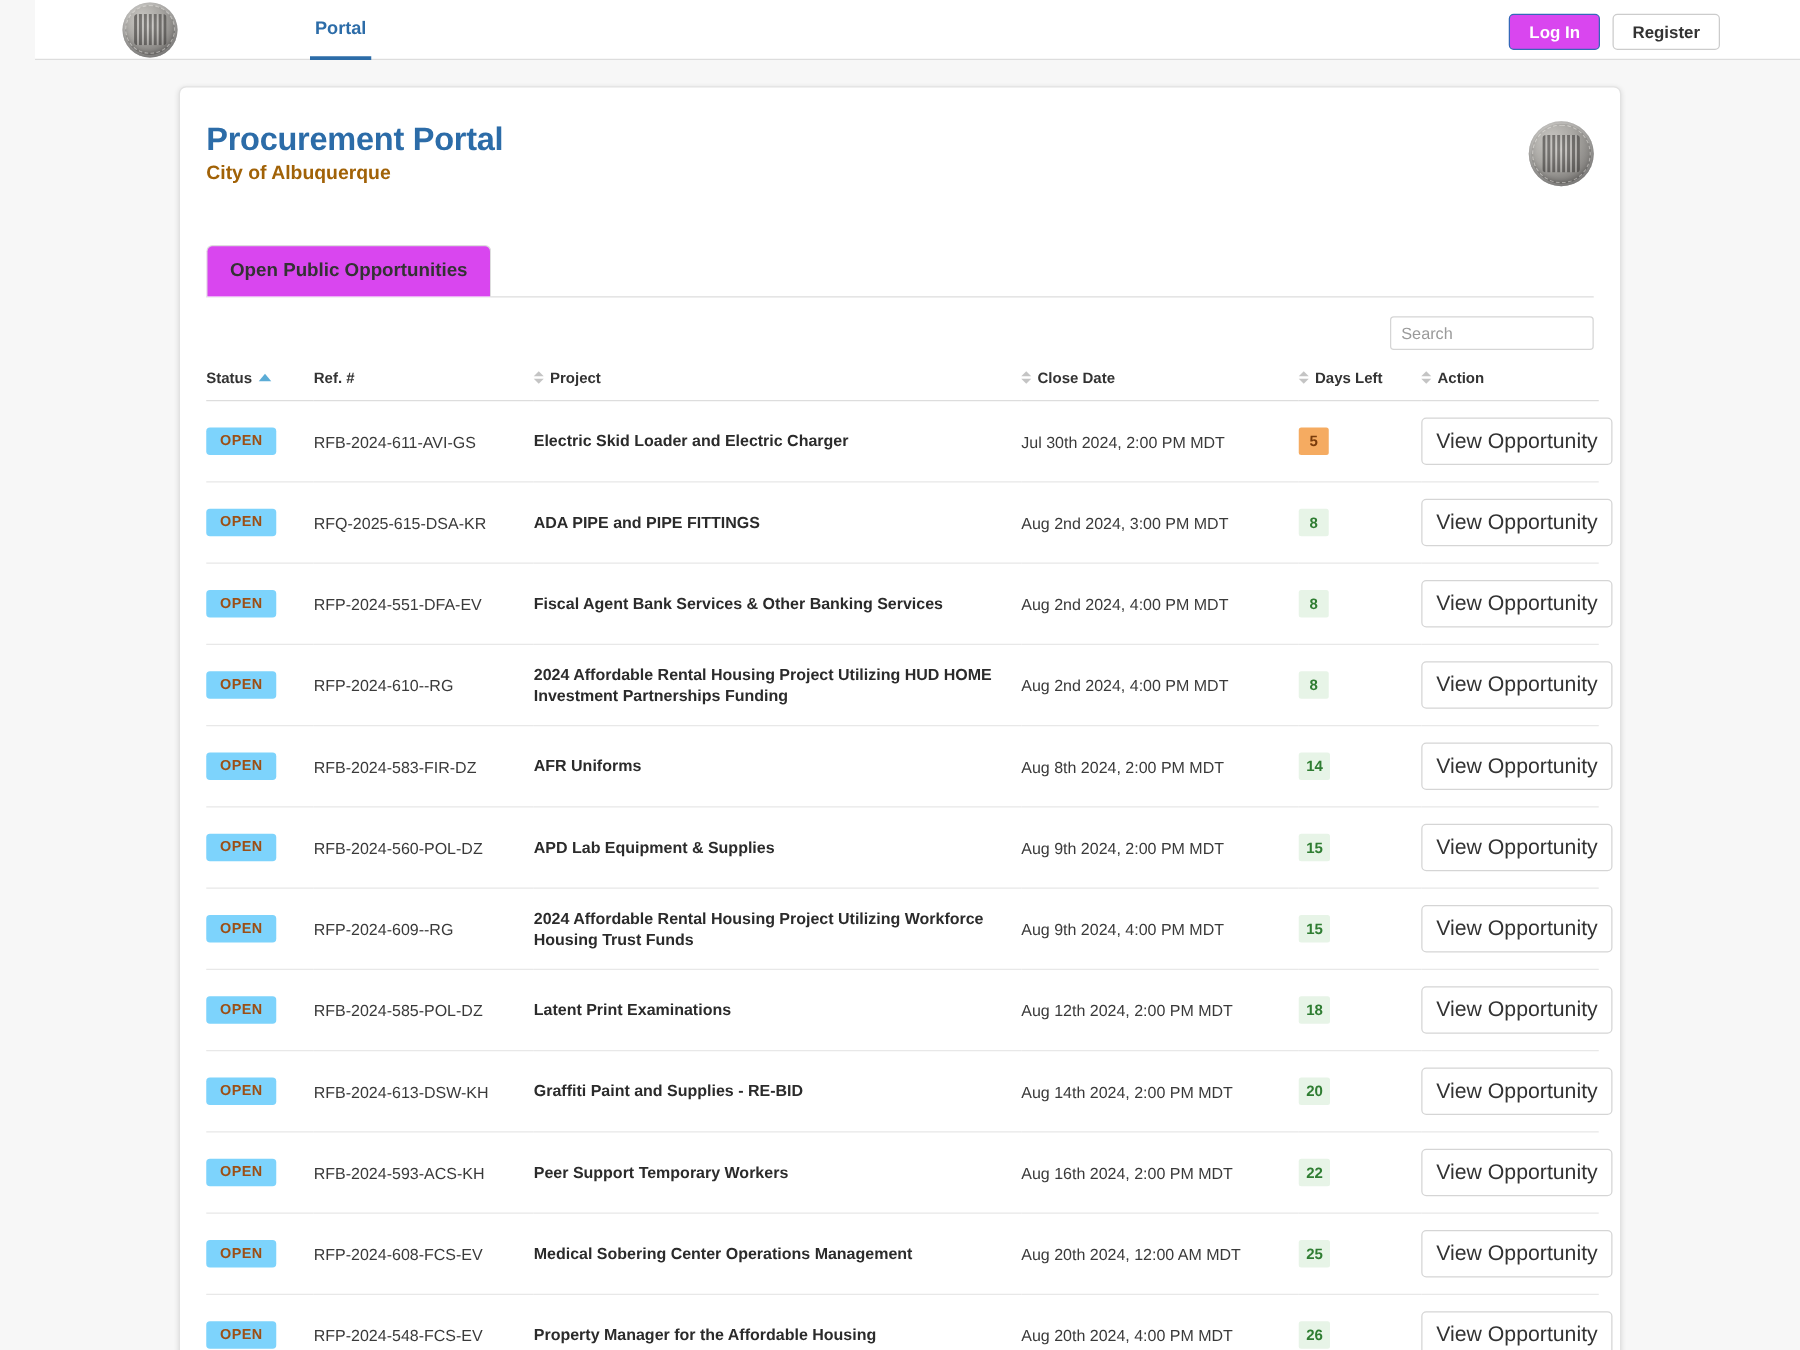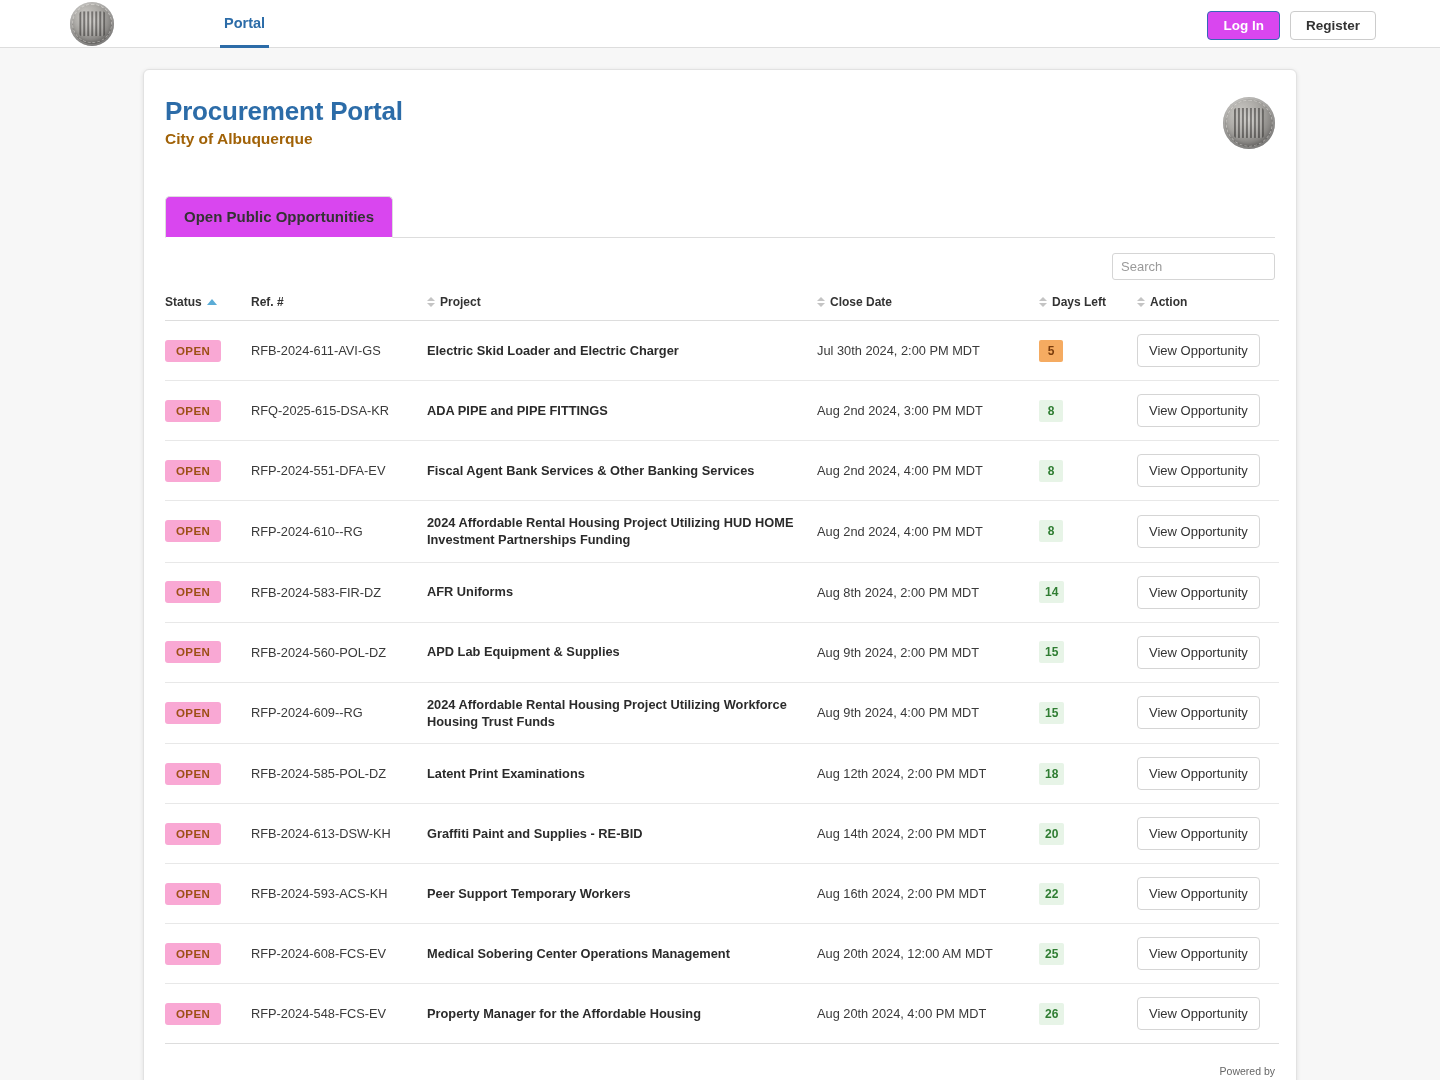--- a/index.html
+++ b/index.html
@@ -15,20 +15,21 @@
 
   
   .topnav {
     position: relative;
     height: 48px;
     background: #ffffff;
     border-bottom: 1px solid #dddddd;
     display: flex;
     align-items: center;
     padding: 0 16px;
+    margin-left: 28px;
   }
 
   .seal {
     width: 44px;
     height: 44px;
     border-radius: 50%;
     margin-left: 54px;
     background:
       radial-gradient(circle at 34% 30%, #c9c7c3 0%, #a9a7a3 38%, #8d8b88 62%, #6e6c6a 86%, #5a5856 100%);
     box-shadow: inset 0 0 0 2px rgba(255,255,255,0.22), inset 0 -3px 6px rgba(0,0,0,0.35);
@@ -235,21 +236,21 @@
 
   .col-status { width: 86px; }
   .col-ref    { width: 176px; }
   .col-proj   { width: 390px; }
   .col-close  { width: 222px; }
   .col-days   { width: 98px; }
   .col-action { width: 142px; }
 
   .badge-open {
     display: inline-block;
-    background: #f9a8d4;
+    background: #7dd3fc;
     color: #9c4f15;
     font-size: 11.5px;
     font-weight: bold;
     letter-spacing: 0.4px;
     padding: 5px 11px;
     border-radius: 3px;
   }
 
   .ref { font-size: 12.8px; color: #3a3a3a; }
 
@@ -272,21 +273,21 @@
     padding: 4px 6px;
     border-radius: 2px;
   }
   .days.green  { background: #e7f4e7; color: #2f7d32; }
   .days.orange { background: #f5ab61; color: #7a3c0c; }
 
   .btn-view {
     background: #ffffff;
     border: 1px solid #d5d5d5;
     border-radius: 4px;
-    font-size: 13px;
+    font-size: 17px;
     color: #333333;
     padding: 8px 11px;
     cursor: pointer;
     font-family: inherit;
     white-space: nowrap;
   }
 
   
   .footer {
     display: flex;

